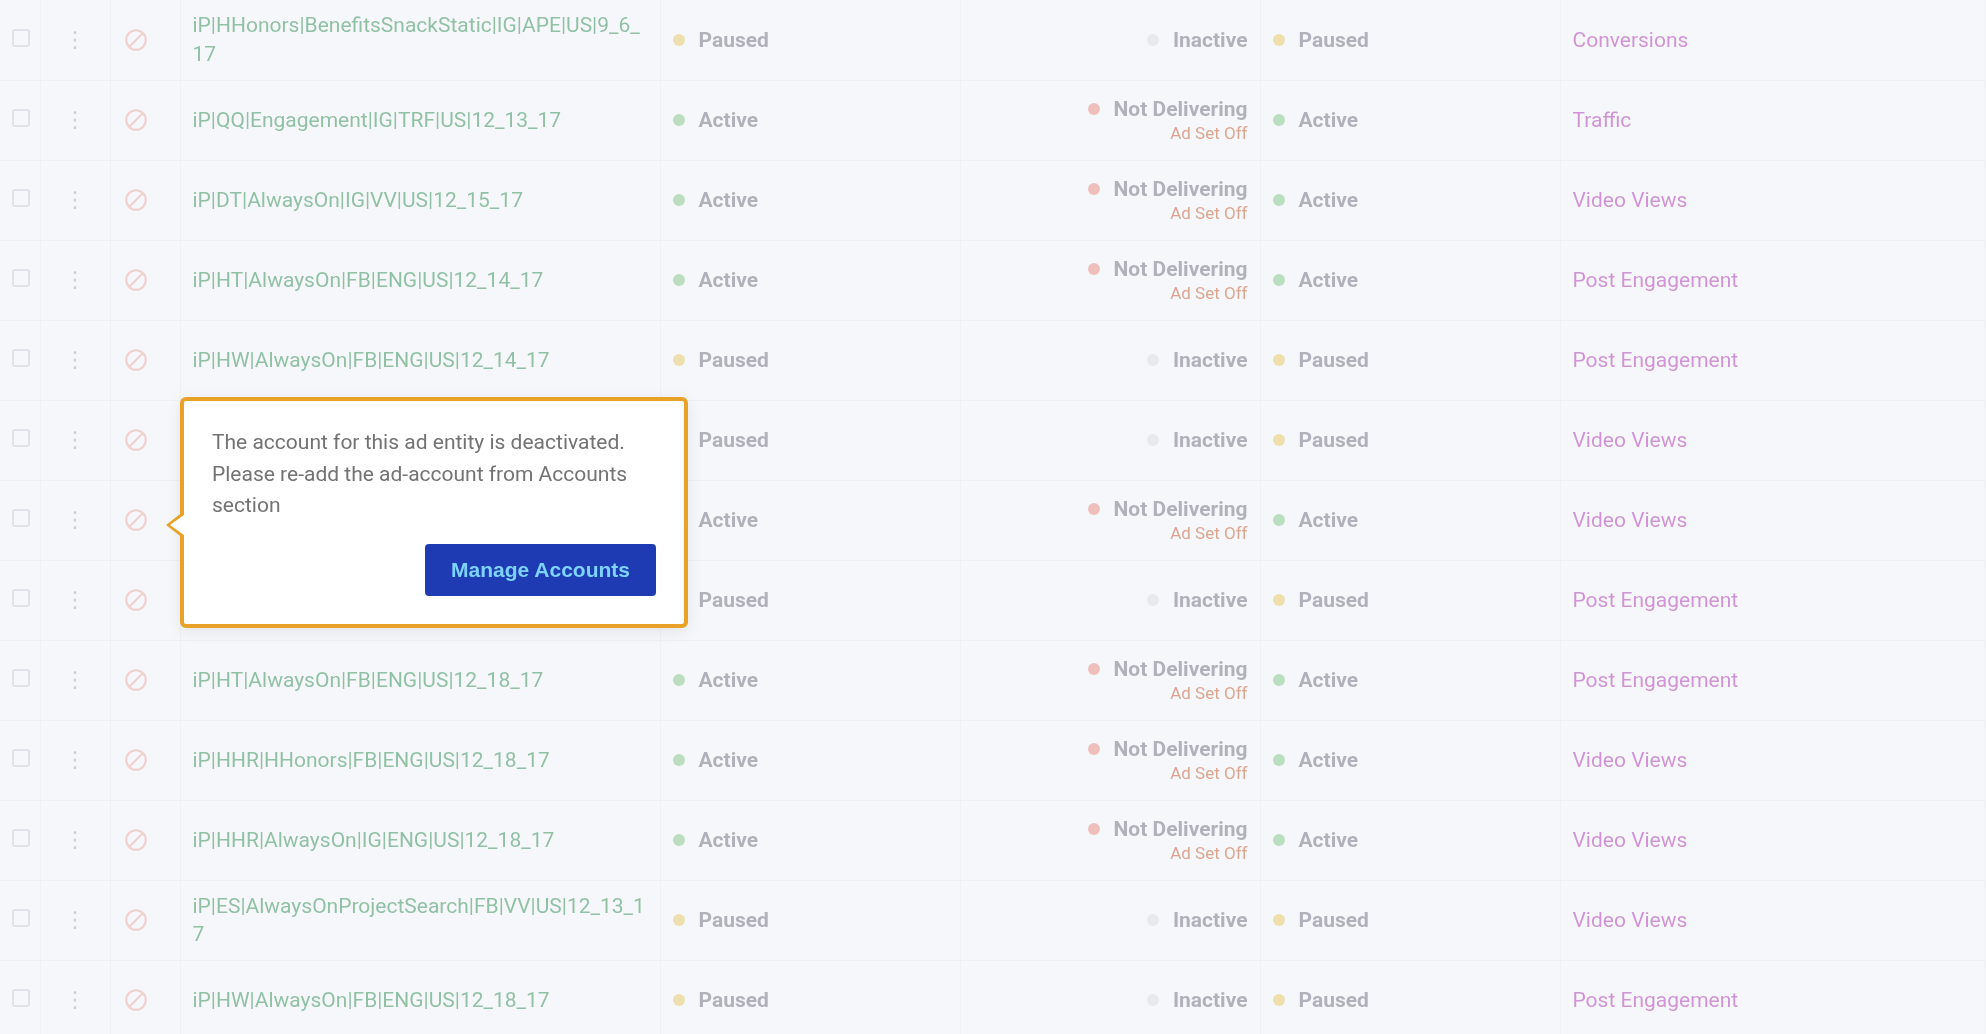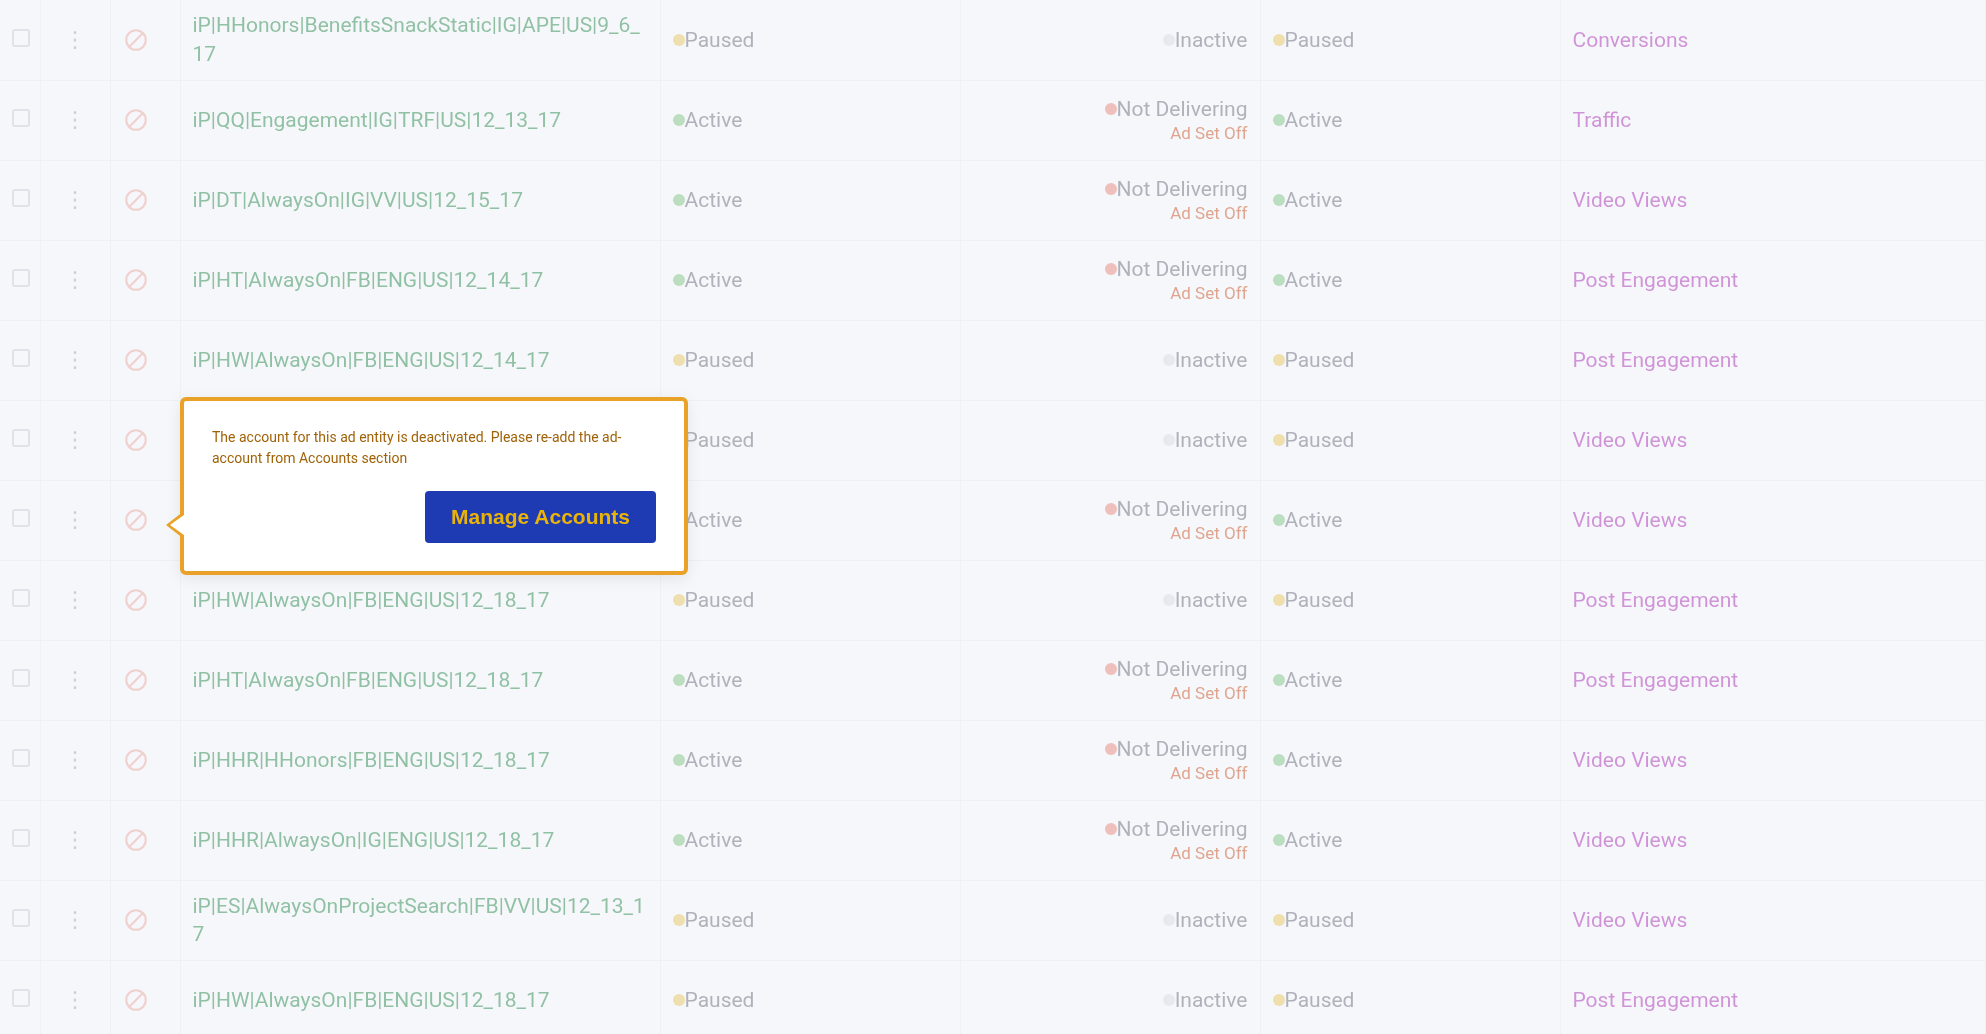--- a/index.html
+++ b/index.html
@@ -64,21 +64,21 @@
 
   .block-icon svg { display: block; }
 
   .name-text {
     color: #15803d;
     font-size: 21px;
     line-height: 1.35;
     word-break: break-all;
   }
 
-  .status { display: flex; align-items: center; gap: 0; }
+  .status { display: flex; align-items: center; gap: 14px; font-weight: bold; }
   .status-dot {
     width: 12px; height: 12px; border-radius: 50%;
     flex: 0 0 12px;
   }
   .dot-green  { background: #75c27a; }
   .dot-yellow { background: #e6c252; }
   .dot-red    { background: #e57c6f; }
   .dot-grey   { background: #d6d9e0; }
   .status-text { color: #5a5f6e; }
 
@@ -117,32 +117,32 @@
     content: "";
     position: absolute;
     left: 4px;
     top: -10px;
     width: 0; height: 0;
     border-top: 10px solid transparent;
     border-bottom: 10px solid transparent;
     border-right: 14px solid #ffffff;
   }
   .popover-text {
-    color: #a16207;
-    font-size: 14px;
+    color: #737373;
+    font-size: 21px;
     line-height: 1.5;
     margin-bottom: 22px;
   }
   .popover-actions {
     display: flex;
     justify-content: flex-end;
   }
   .btn-primary {
     background: #1f3bb3;
-    color: #eab308;
+    color: #7dd3fc;
     font-size: 21px;
     font-weight: 600;
     border: none;
     border-radius: 4px;
     padding: 14px 26px;
     cursor: pointer;
   }
 </style>
 </head>
 <body>

